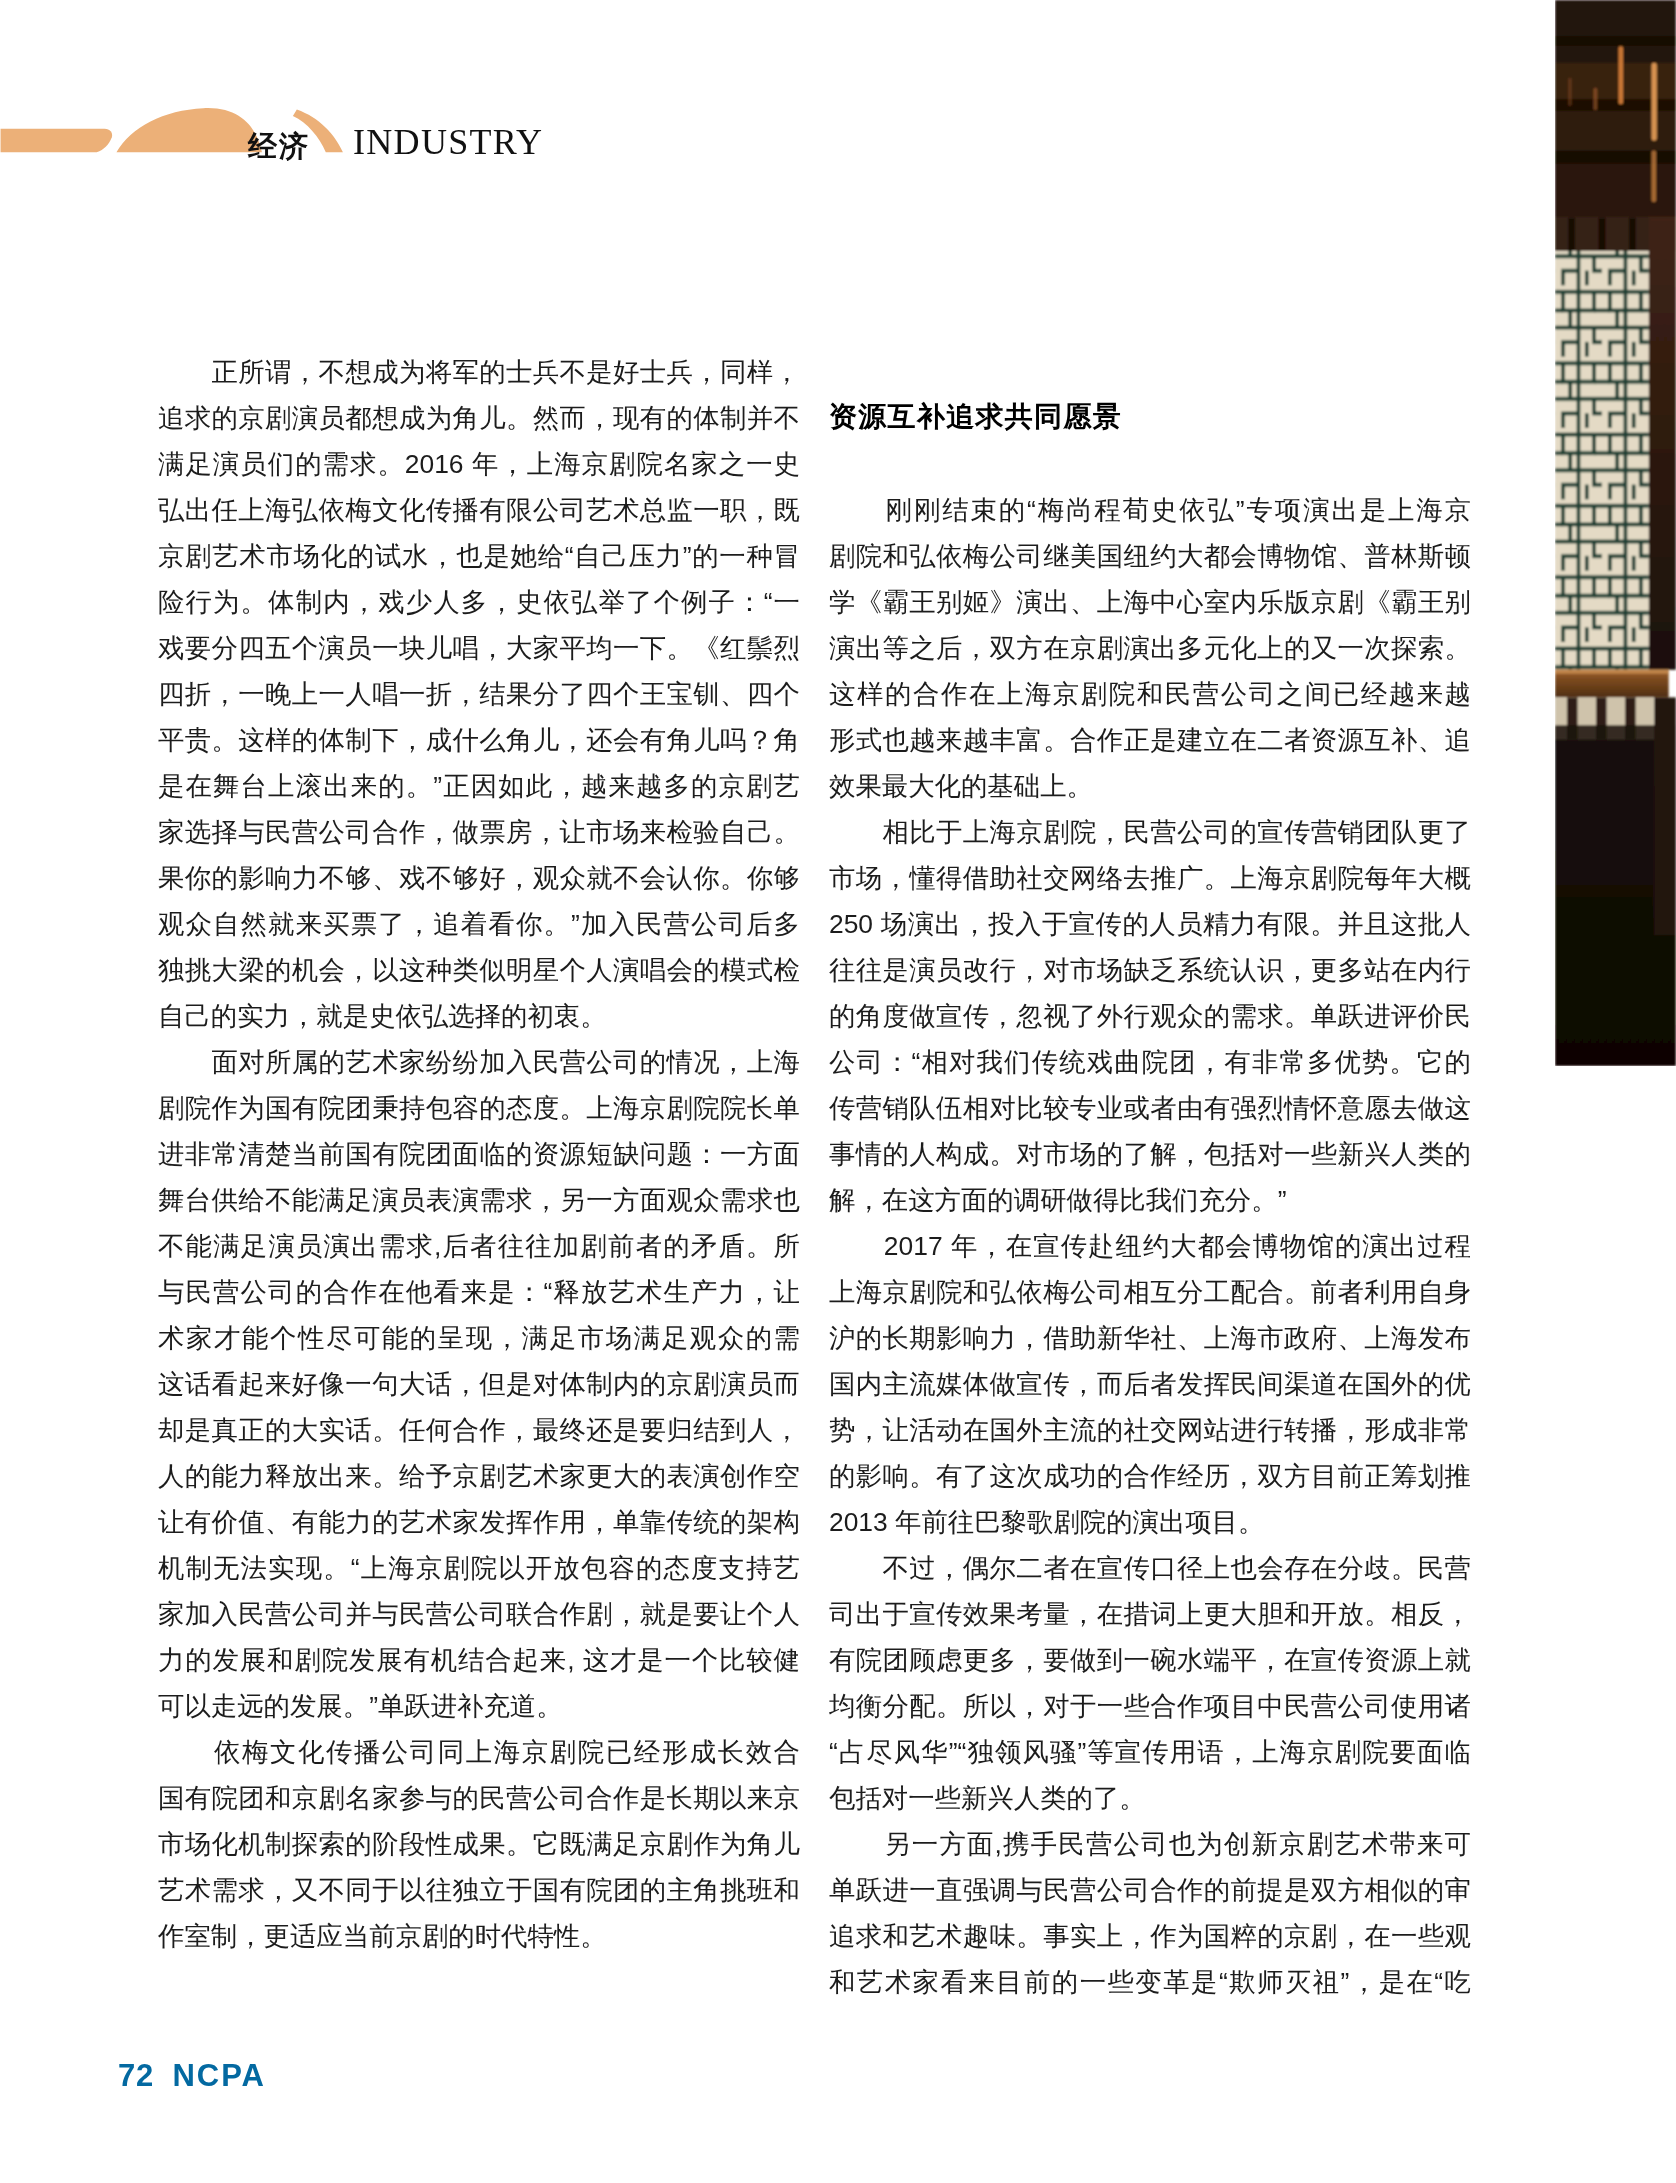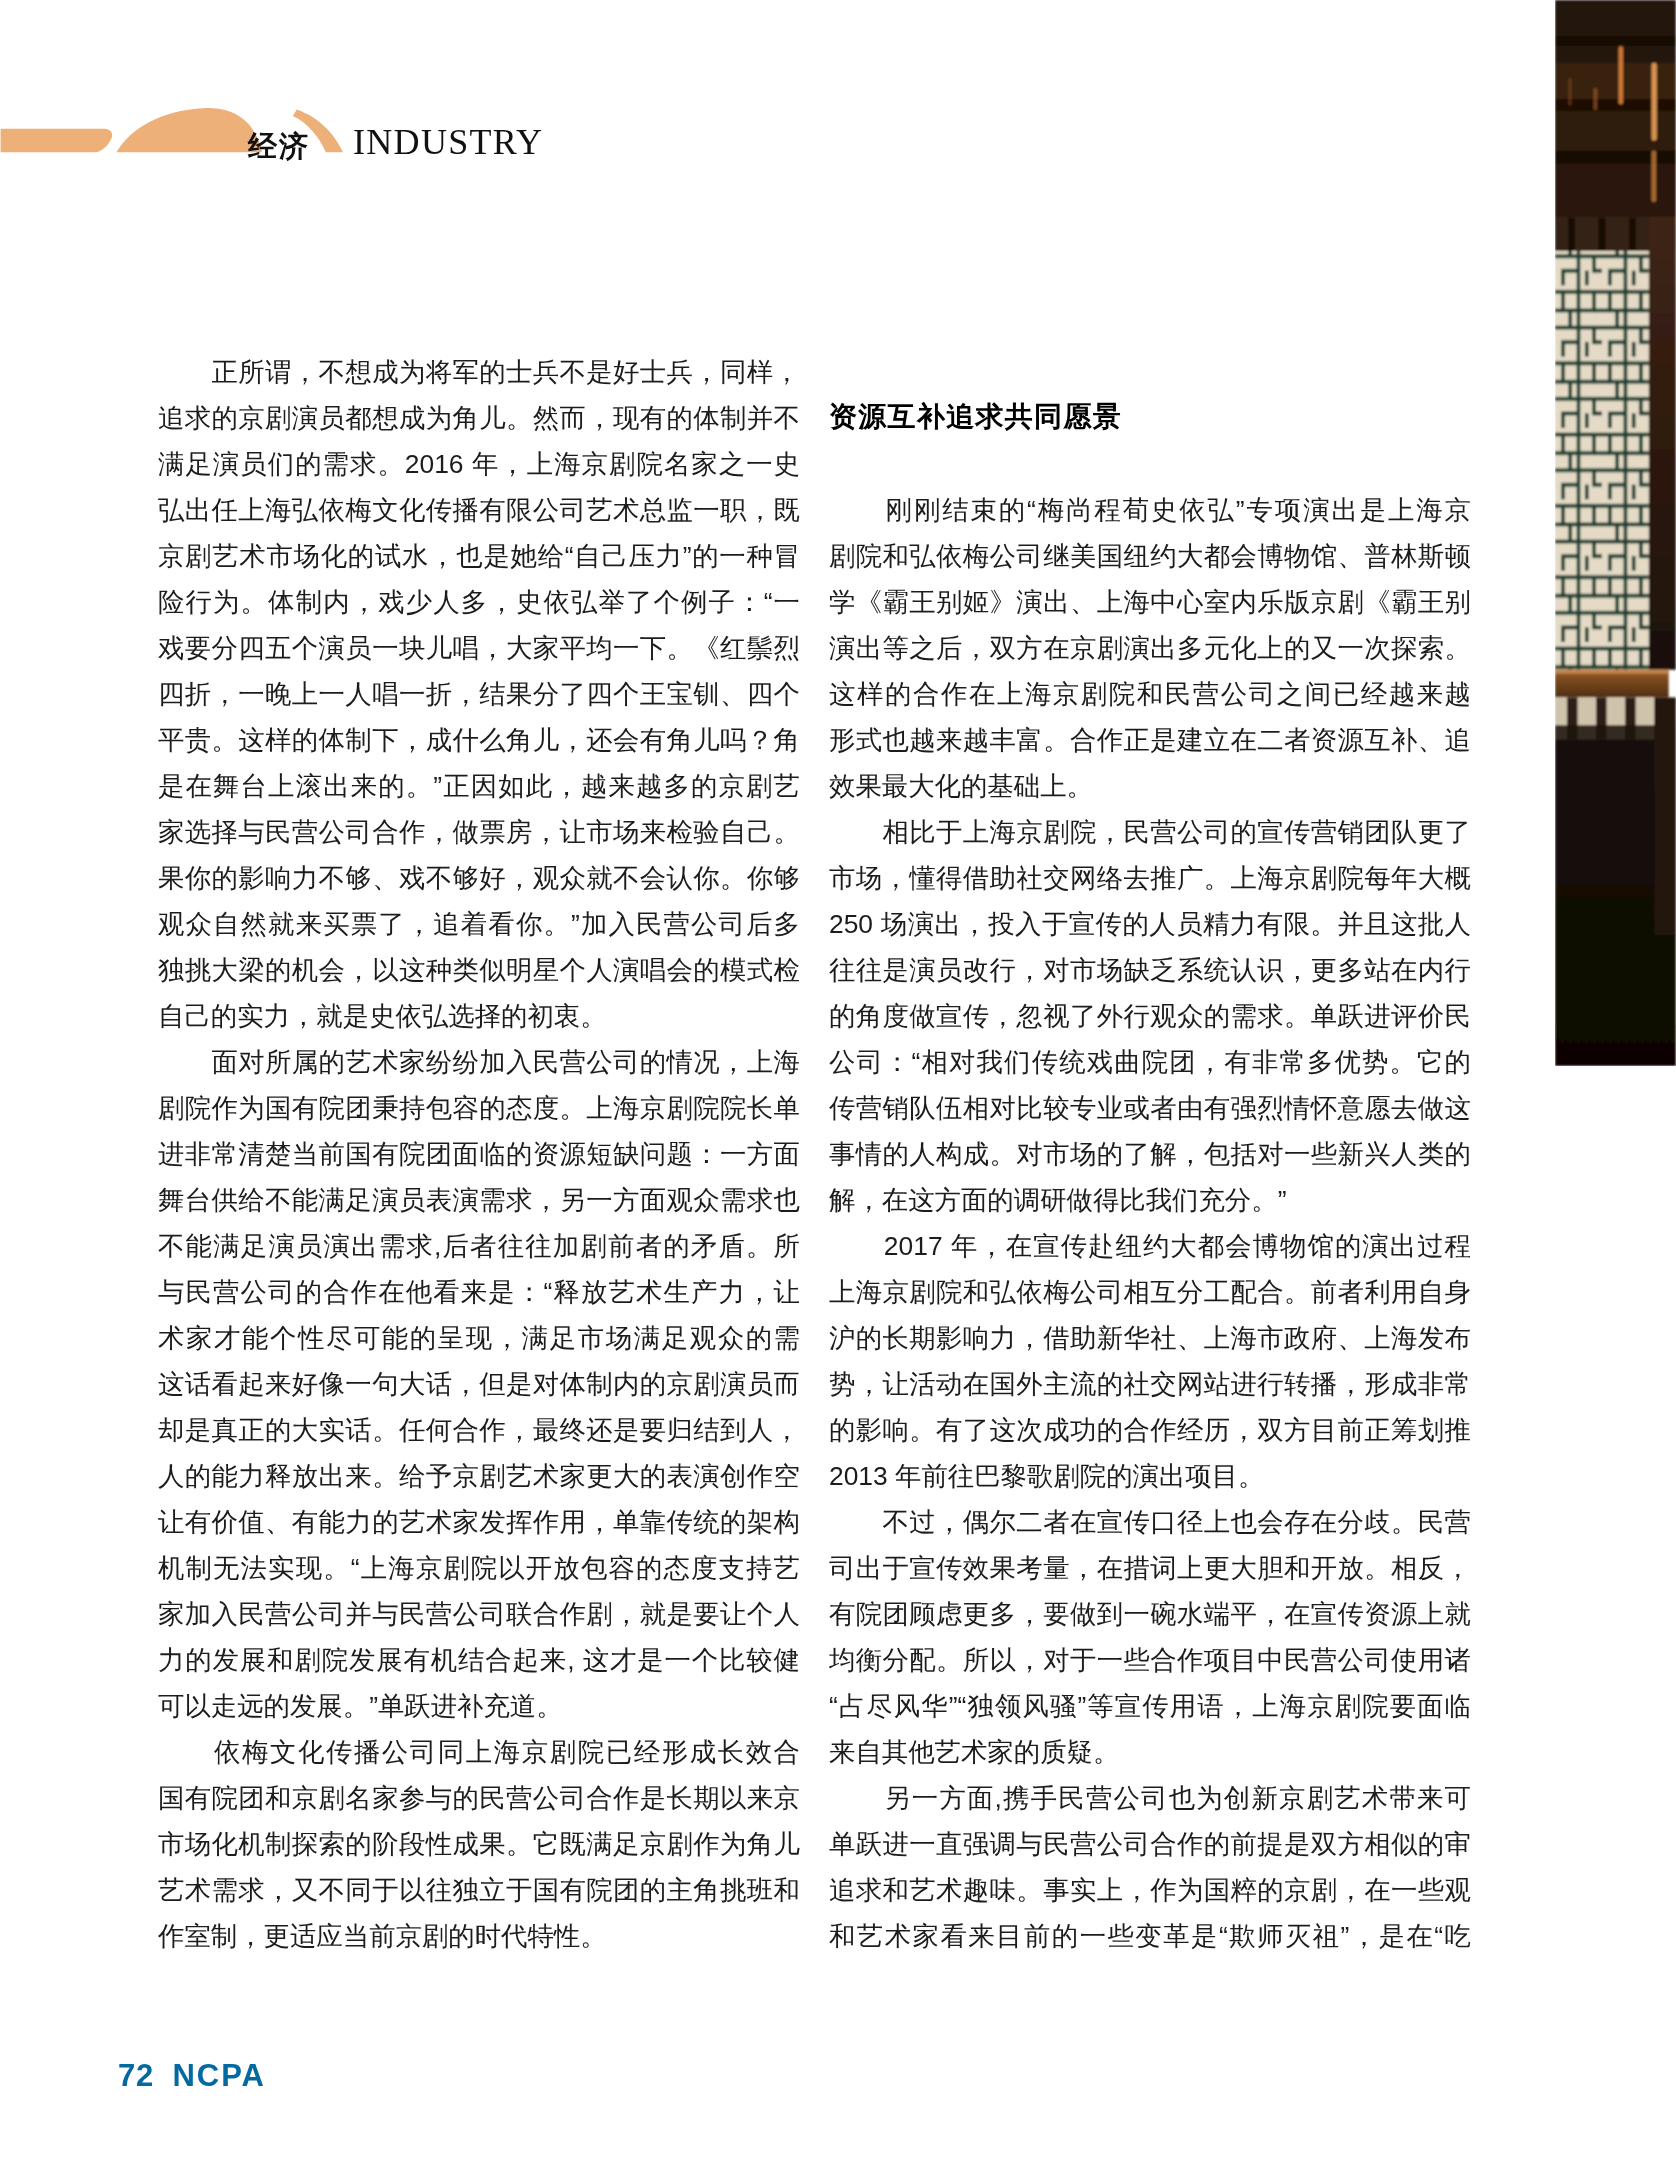--- a/index.html
+++ b/index.html
@@ -105,29 +105,30 @@
         <div class="line">250 场演出，投入于宣传的人员精力有限。并且这批人员</div>
         <div class="line">往往是演员改行，对市场缺乏系统认识，更多站在内行人</div>
         <div class="line">的角度做宣传，忽视了外行观众的需求。单跃进评价民营</div>
         <div class="line">公司：“相对我们传统戏曲院团，有非常多优势。它的宣</div>
         <div class="line">传营销队伍相对比较专业或者由有强烈情怀意愿去做这样</div>
         <div class="line">事情的人构成。对市场的了解，包括对一些新兴人类的了</div>
         <div class="line line-end">解，在这方面的调研做得比我们充分。”</div>
         <div class="line">　　2017 年，在宣传赴纽约大都会博物馆的演出过程中，</div>
         <div class="line">上海京剧院和弘依梅公司相互分工配合。前者利用自身在</div>
         <div class="line">沪的长期影响力，借助新华社、上海市政府、上海发布等</div>
+        <div class="line">国内主流媒体做宣传，而后者发挥民间渠道在国外的优</div>
         <div class="line">势，让活动在国外主流的社交网站进行转播，形成非常大</div>
         <div class="line">的影响。有了这次成功的合作经历，双方目前正筹划推动</div>
         <div class="line line-end">2013 年前往巴黎歌剧院的演出项目。</div>
         <div class="line">　　不过，偶尔二者在宣传口径上也会存在分歧。民营公</div>
         <div class="line">司出于宣传效果考量，在措词上更大胆和开放。相反，国</div>
         <div class="line">有院团顾虑更多，要做到一碗水端平，在宣传资源上就要</div>
         <div class="line">均衡分配。所以，对于一些合作项目中民营公司使用诸如</div>
         <div class="line">“占尽风华”“独领风骚”等宣传用语，上海京剧院要面临</div>
-        <div class="line line-end">来自其他艺术家的质疑。</div>
+        <div class="line line-end">包括对一些新兴人类的了。</div>
         <div class="line">　　另一方面,携手民营公司也为创新京剧艺术带来可能。</div>
         <div class="line">单跃进一直强调与民营公司合作的前提是双方相似的审美</div>
         <div class="line">追求和艺术趣味。事实上，作为国粹的京剧，在一些观众</div>
         <div class="line">和艺术家看来目前的一些变革是“欺师灭祖”，是在“吃</div>
       </div>
   </div>
 
   <svg class="photo" viewBox="0 0 183 1614" xmlns="http://www.w3.org/2000/svg" aria-hidden="true">
     <defs>
       <filter id="soft" x="-3%" y="-1%" width="106%" height="102%">

